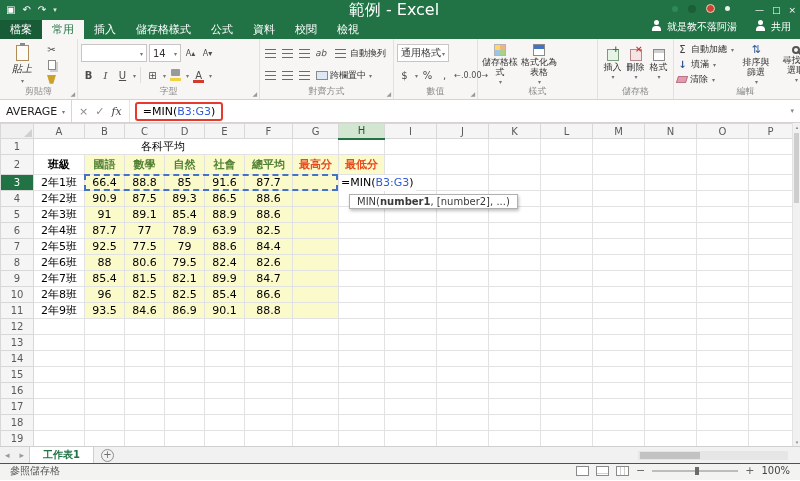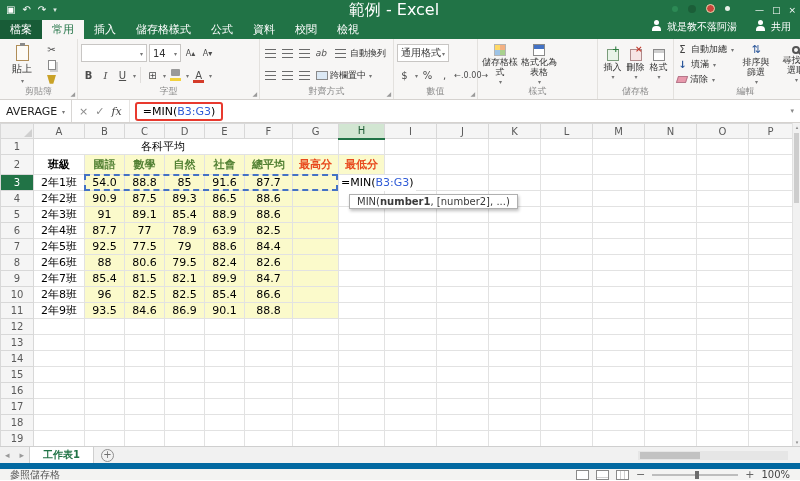--- a/index.html
+++ b/index.html
@@ -42,21 +42,21 @@
   .rbody{display:flex;gap:3px;height:44px;}
   .rrow{display:flex;align-items:center;gap:2px;height:22px;}
   .combo{border:1px solid #c8c6c4;background:#fff;height:18px;display:flex;align-items:center;justify-content:space-between;padding:0 3px;color:#333;font-size:10px;overflow:hidden;}
   .sbtn{min-width:15px;height:18px;display:inline-flex;align-items:center;justify-content:center;color:#4d4d4d;padding:0 1px;font-size:10px;white-space:nowrap;}
   .sbtn.b{font-weight:bold;}
   .sbtn.i{font-style:italic;font-family:"DejaVu Serif",serif;}
   .sbtn.u{text-decoration:underline;}
   .sbtn.tiny{font-size:8px;}
   .dd{font-size:6px;color:#777;margin-left:1px;}
   .vsep{width:1px;height:16px;background:#e0dedc;margin:0 2px;}
-  .bigbtn{display:flex;flex-direction:column;align-items:center;justify-content:center;width:38px;height:44px;gap:1px;color:#333;}
+  .bigbtn{display:flex;flex-direction:column;align-items:center;justify-content:center;width:38px;height:44px;gap:1px;color:#333;font-style:italic;}
   .blbl{font-size:10px;}
   .clipicon{width:13px;height:16px;background:#fdfbf7;border:1px solid #b08d57;position:relative;display:inline-block;}
   .clipicon::before{content:"";position:absolute;left:3px;top:-3px;width:5px;height:3px;background:#8a8a8a;}
   .minicol{display:flex;flex-direction:column;justify-content:flex-start;gap:1px;padding-top:1px;}
   .copyicon{width:8px;height:10px;border:1px solid #8a8a8a;background:#fff;box-shadow:2px 2px 0 #cfcfcf;display:inline-block;}
   .brushicon{width:9px;height:9px;background:#c9a227;display:inline-block;clip-path:polygon(0 0,100% 0,70% 100%,30% 100%);}
   .fontcolor{position:relative;}
   .fontcolor::after{content:"";position:absolute;left:2px;bottom:1px;right:2px;height:3px;background:#d43b2a;}
   .bucketicon{position:relative;width:11px;height:12px;display:inline-block;}
   .bucketicon::before{content:"";position:absolute;left:1px;top:0;width:9px;height:7px;background:#9a9a9a;border-radius:1px;}
@@ -122,21 +122,21 @@
 
   
   .stabs{position:absolute;left:0;top:446px;width:800px;height:17px;background:#f1f1f1;border-top:1px solid #cfcfcf;display:flex;align-items:stretch;font-size:11px;}
   .snav{display:flex;align-items:center;padding:0 5px;color:#9a9a9a;font-size:9px;}
   .stab{background:#fff;color:#217346;font-weight:bold;padding:0 13px;display:flex;align-items:center;border-left:1px solid #cfcfcf;border-right:1px solid #cfcfcf;font-size:10px;}
   .addsheet{width:13px;height:13px;border:1px solid #8f8f8f;border-radius:50%;color:#6f6f6f;display:flex;align-items:center;justify-content:center;font-size:10px;margin:auto 7px;line-height:1;}
   .hscroll{position:absolute;right:12px;top:4px;width:150px;height:9px;background:#e6e6e6;}
   .hthumb{position:absolute;left:2px;top:1px;width:60px;height:7px;background:#c2c2c2;display:block;}
 
   
-  .sbar{position:absolute;left:0;top:463px;width:800px;height:17px;background:#f3f3f2;border-top:6px solid #0369a1;display:flex;align-items:center;font-size:10px;color:#555;}
+  .sbar{position:absolute;left:0;top:463px;width:800px;height:17px;background:#f3f3f2;border-top:1px solid #0369a1;display:flex;align-items:flex-start;font-size:10px;color:#555;}
   .smode{padding:0 10px;}
   .sright{margin-left:auto;display:flex;align-items:center;gap:7px;padding-right:10px;}
   .vicon{width:13px;height:10px;border:1px solid #8a8a8a;background:#fff;display:inline-block;}
   .vicon.v2{background:linear-gradient(to bottom,#fff 0 6px,#cfcfcf 6px 7px,#fff 7px);}
   .vicon.v3{background:repeating-linear-gradient(to right,#fff 0 3px,#cfcfcf 3px 4px);}
   .zbtn{color:#666;font-size:11px;}
   .ztrack{width:86px;height:2px;background:#bdbdbd;position:relative;display:inline-block;}
   .zthumb{position:absolute;left:50%;top:-3px;width:4px;height:8px;background:#6b6b6b;display:block;}
   .zlabel{min-width:28px;text-align:right;color:#444;}
 </style>
@@ -444,21 +444,21 @@
             <td class="cell"></td>
             <td class="cell"></td>
             <td class="cell"></td>
             <td class="cell"></td>
             <td class="cell"></td>
             <td class="cell"></td>
           </tr>
           <tr style="height:16px">
             <th class="rowhdr hl">3</th>
             <td class="cell">2年1班</td>
-            <td class="cell yel">54.0</td>
+            <td class="cell yel">66.4</td>
             <td class="cell yel">88.8</td>
             <td class="cell yel">85</td>
             <td class="cell yel">91.6</td>
             <td class="cell yel">87.7</td>
             <td class="cell yel"></td>
             <td class="cell"></td>
             <td class="cell"></td>
             <td class="cell"></td>
             <td class="cell"></td>
             <td class="cell"></td>

